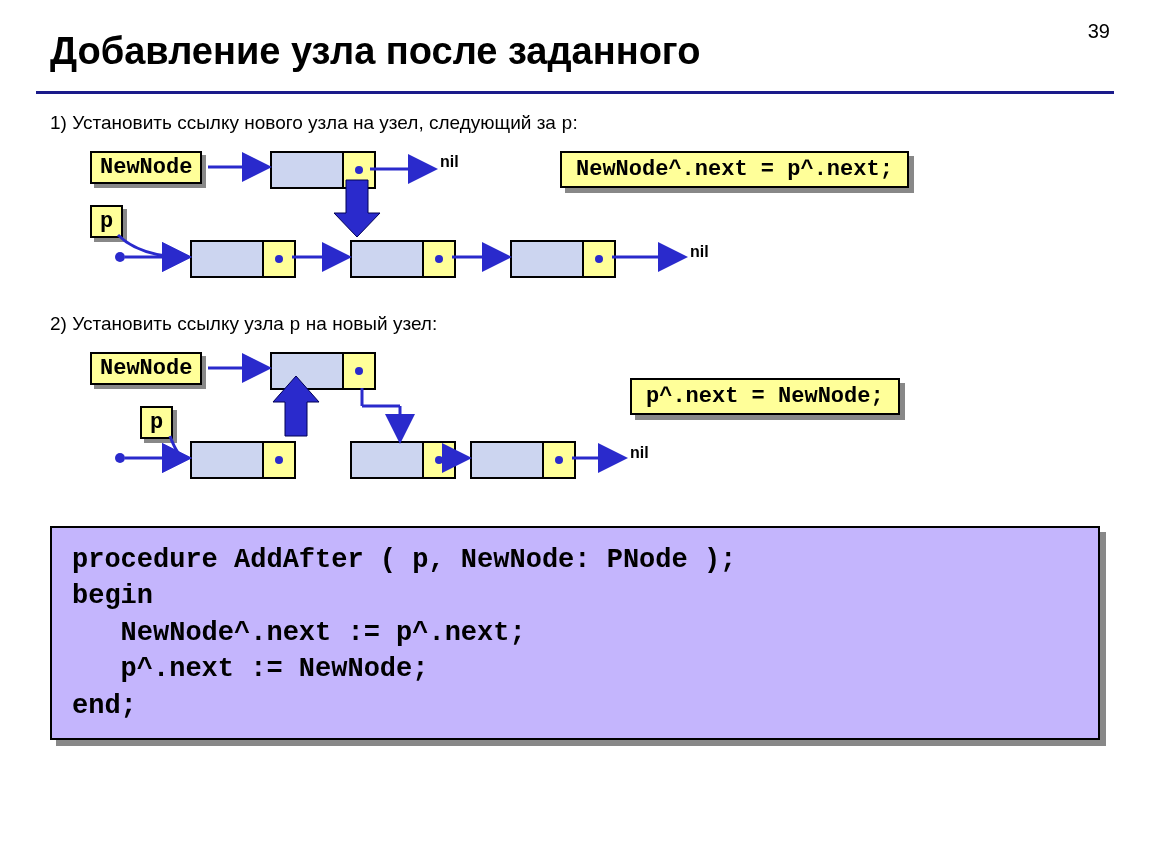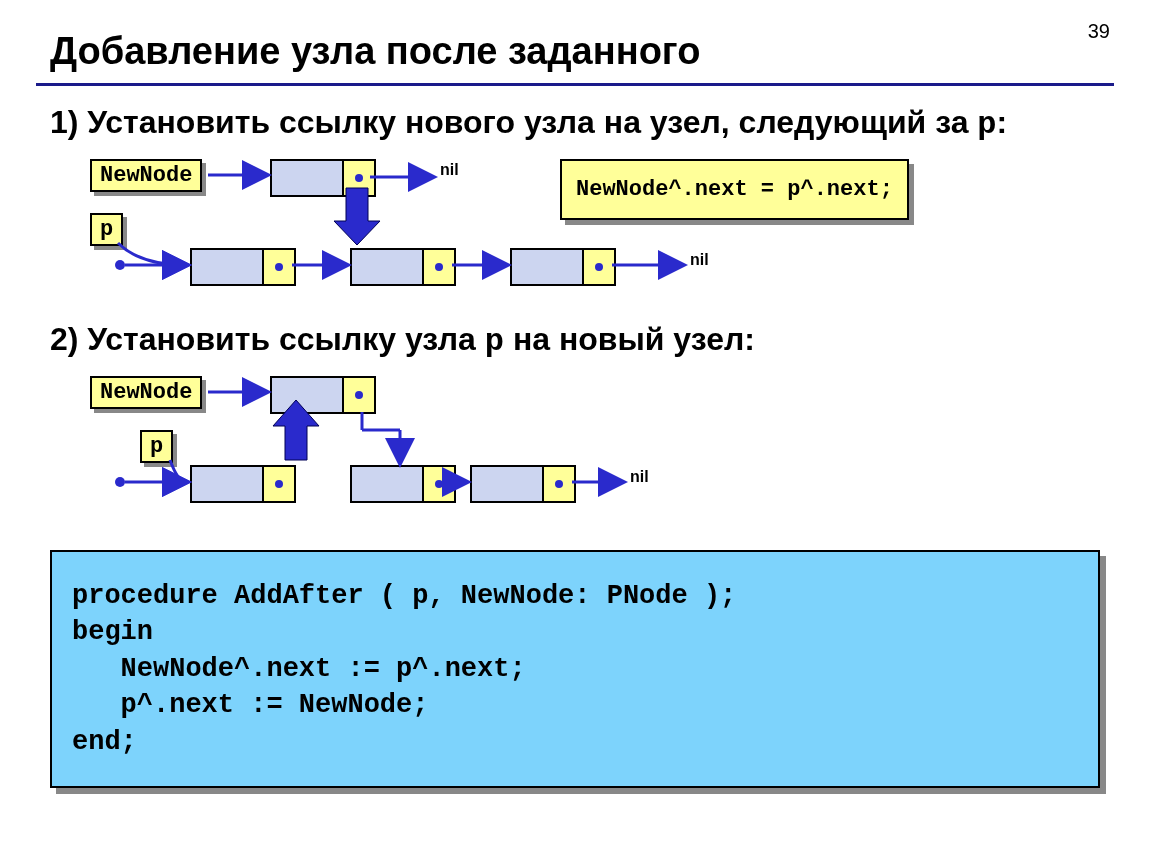--- a/index.html
+++ b/index.html
@@ -15,30 +15,30 @@
   }
   .page-number {
     position: absolute;
     top: 20px;
     right: 40px;
     font-size: 20px;
   }
   .title {
     font-size: 38px;
     font-weight: bold;
-    margin: 30px 0 10px 50px;
+    margin: 30px 0 18px 50px;
   }
   .title-rule {
     margin: 0 36px 18px 36px;
     border: none;
     border-top: 3px solid #1a1a8a;
   }
   .step {
-    font-size: 32px;
-    font-weight: bold;
+    font-size: 19px;
+    font-weight: normal;
     margin: 8px 0 10px 50px;
   }
   .step .mono { font-family: "Courier New", monospace; }
   .diagram {
     position: relative;
     margin-left: 70px;
     width: 1000px;
   }
   .yellow-label {
     position: absolute;
@@ -51,21 +51,21 @@
     padding: 2px 8px 2px 8px;
   }
   .code-inline {
     position: absolute;
     background: #ffff99;
     border: 2px solid #000;
     box-shadow: 5px 5px 0 #888;
     font-family: "Courier New", monospace;
     font-weight: bold;
     font-size: 22px;
-    padding: 16px 14px;
+    padding: 4px 14px;
     white-space: pre;
   }
   .nil {
     position: absolute;
     font-size: 16px;
     font-weight: bold;
   }
   .node {
     position: absolute;
     height: 34px;
@@ -95,24 +95,24 @@
   svg.arrows {
     position: absolute;
     top: 0;
     left: 0;
     width: 1000px;
     height: 200px;
     pointer-events: none;
   }
   .code-block {
     margin: 20px 50px 0 50px;
-    background: #7dd3fc;
+    background: #c4b5fd;
     border: 2px solid #000;
     box-shadow: 6px 6px 0 #888;
-    padding: 26px 20px;
+    padding: 14px 20px;
     font-family: "Courier New", monospace;
     font-weight: bold;
     font-size: 27px;
     line-height: 1.35;
     white-space: pre;
   }
 </style>
 </head>
 <body>
 
@@ -197,20 +197,21 @@
   <div class="node" style="top:95px; left:280px;">
     <div class="data"></div>
     <div class="ptr"></div>
   </div>
   <div class="node" style="top:95px; left:400px;">
     <div class="data"></div>
     <div class="ptr"></div>
   </div>
   <div class="nil" style="top:98px; left:560px;">nil</div>
 
+  <div class="code-inline" style="top:32px; left:560px;">p^.next = NewNode;</div>
 
   <svg class="arrows">
     <defs>
       <marker id="ah2" markerWidth="10" markerHeight="10" refX="8" refY="5" orient="auto">
         <path d="M0,0 L10,5 L0,10 z" fill="#2a2acc"></path>
       </marker>
     </defs>
 
     <line x1="138" y1="22" x2="196" y2="22" stroke="#2a2acc" stroke-width="3" marker-end="url(#ah2)"></line>
 

